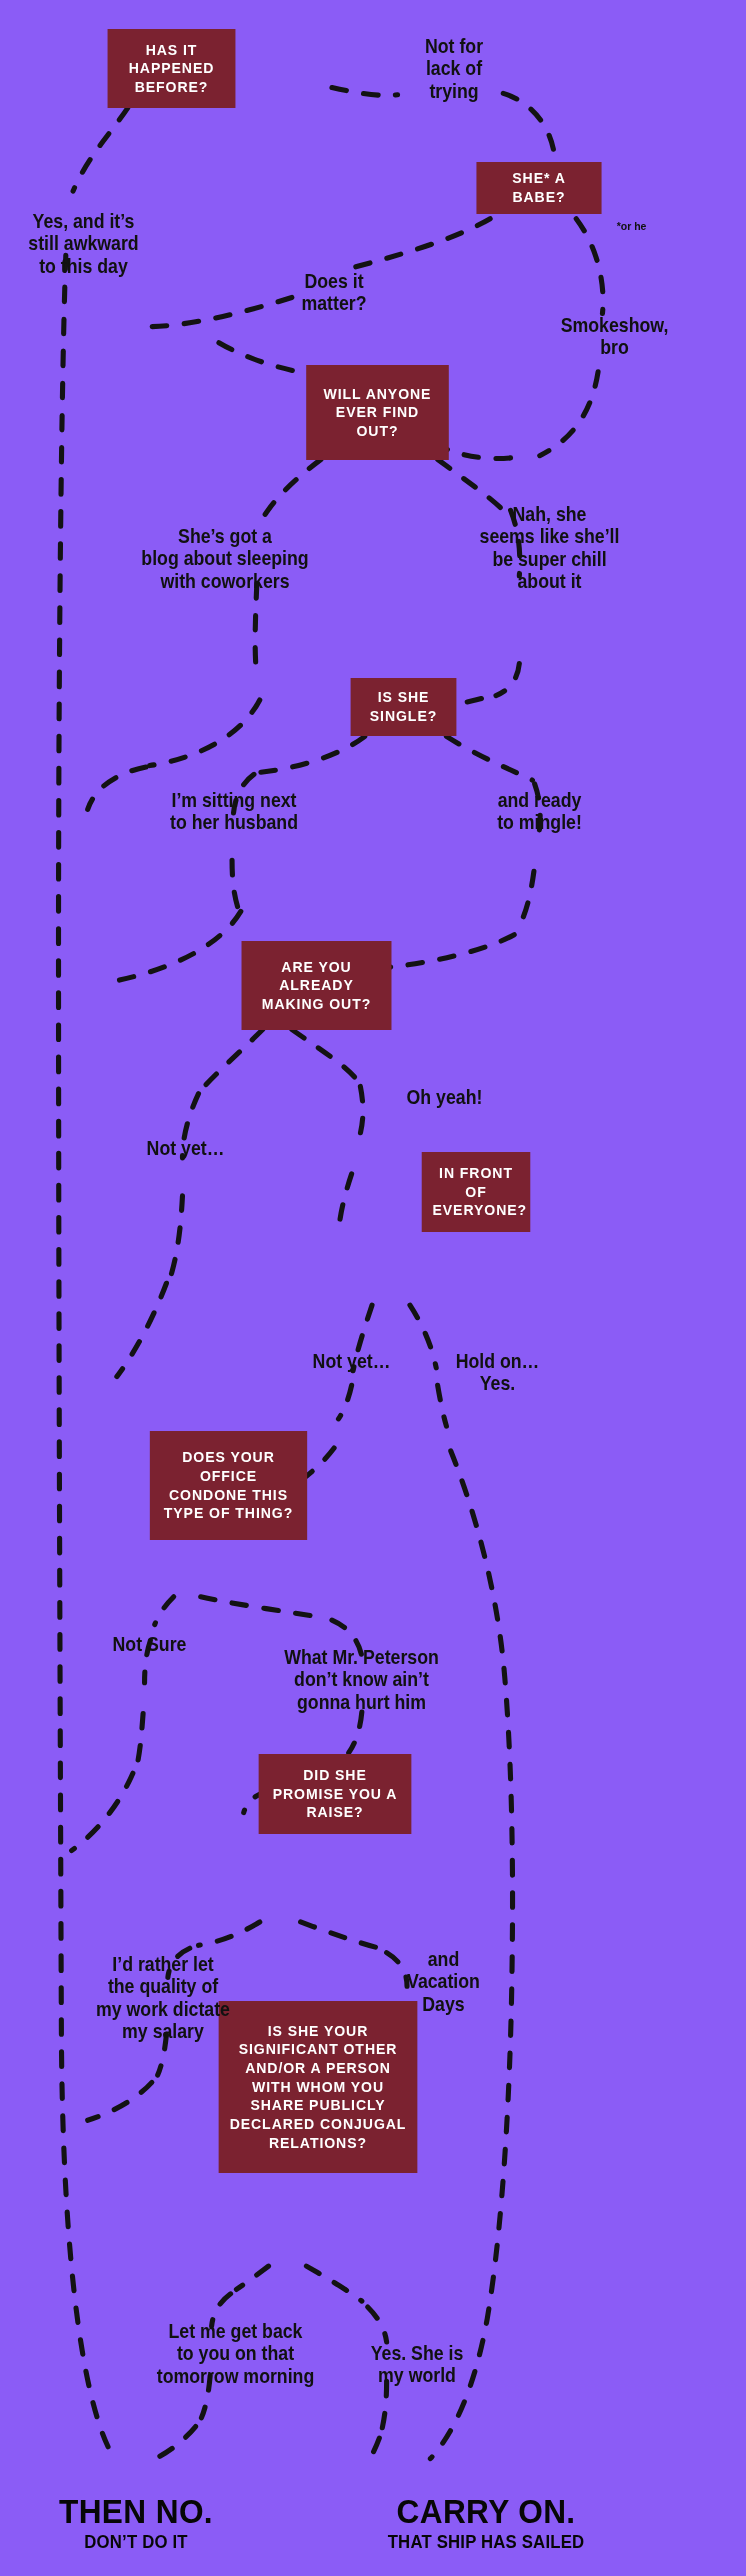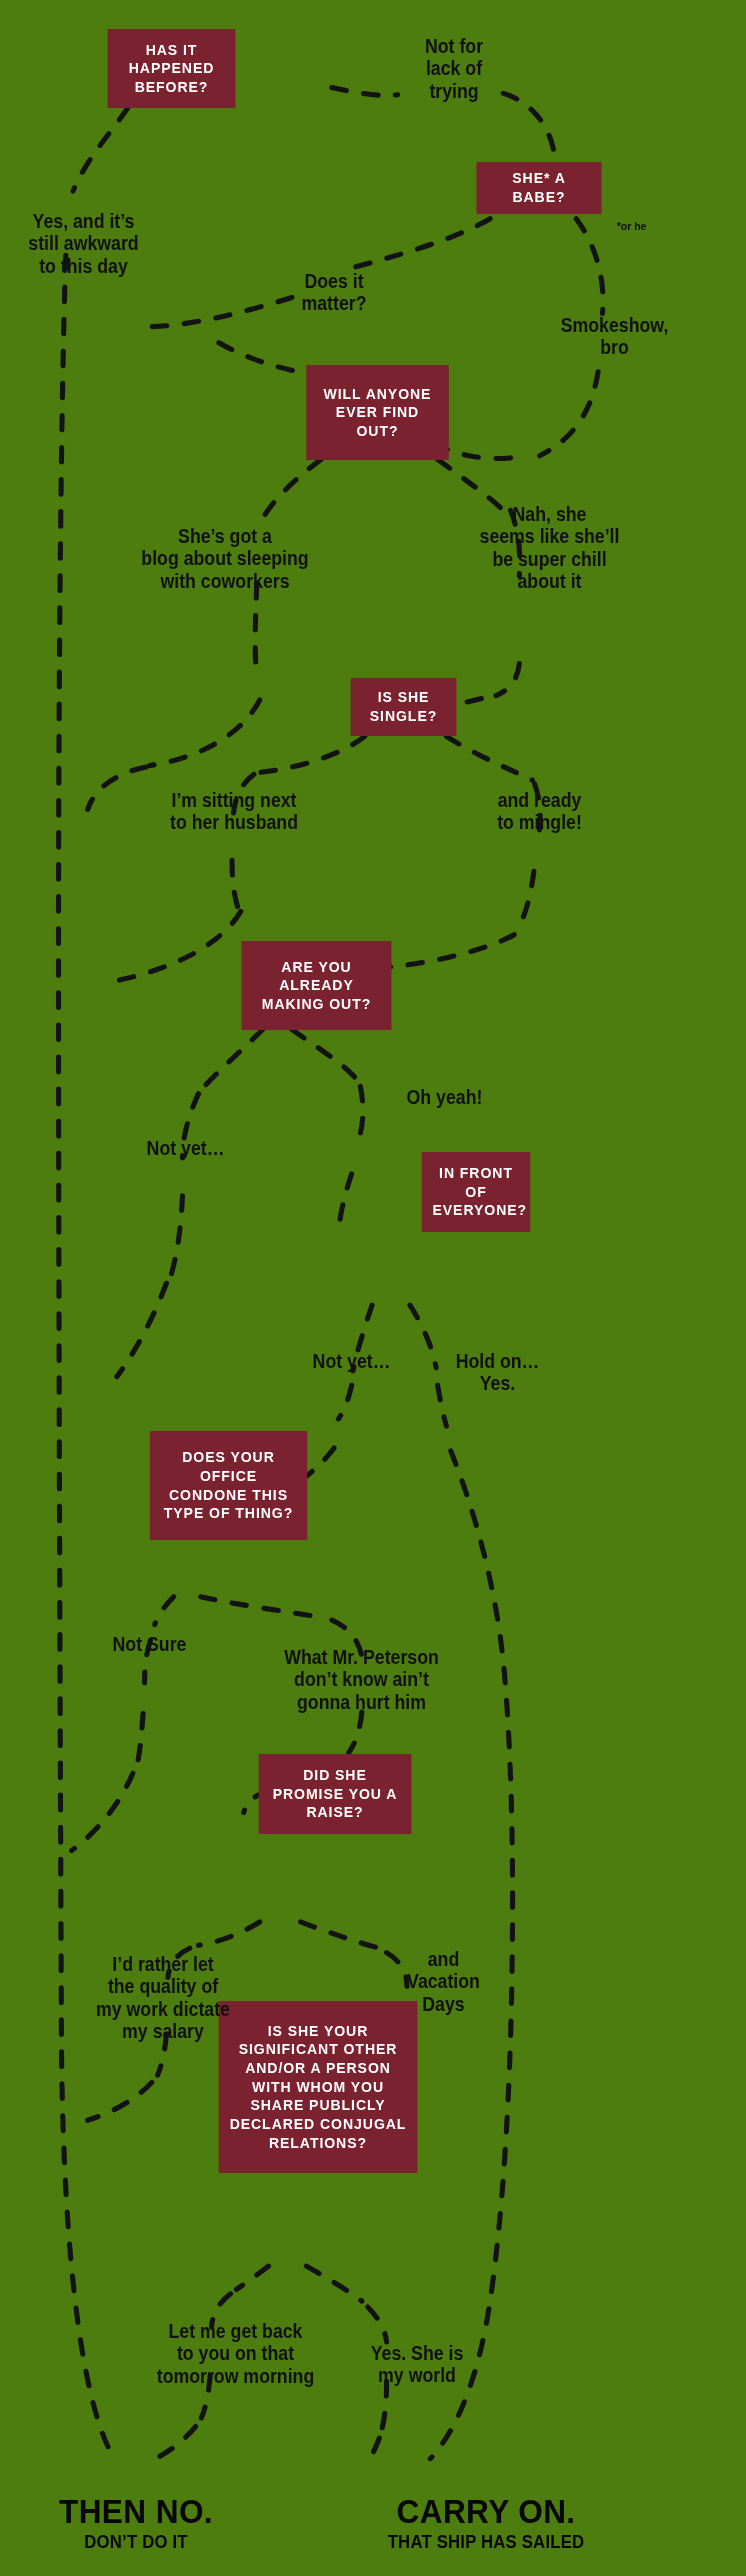--- a/index.html
+++ b/index.html
@@ -5,21 +5,21 @@
   html,body{margin:0;padding:0;background:#ffffff;}
   body{
     font-family:"Liberation Sans", sans-serif;
     -webkit-font-smoothing:antialiased;
   }
   #chart{
     position:relative;
     width:747px;
     height:2576px;
     margin:0 auto;
-    background:#4d7c0f;
+    background:#8b5cf6;
     overflow:hidden;
   }
   svg#edges{
     position:absolute;
     left:0; top:0;
     width:747px;
     height:2576px;
     pointer-events:none;
   }
   svg#edges path{

